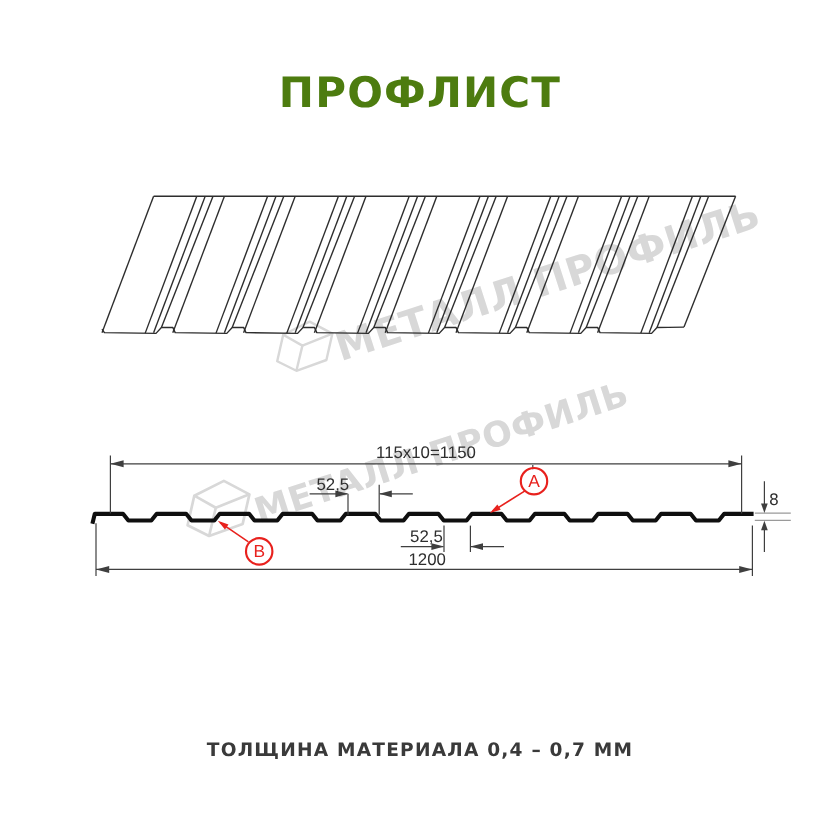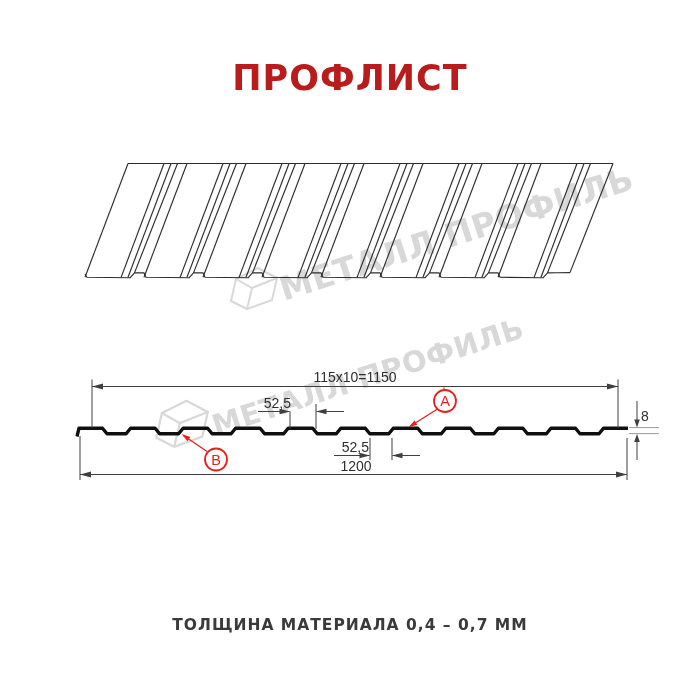--- a/index.html
+++ b/index.html
@@ -1,20 +1,20 @@
 <!DOCTYPE html>
 <html><head>
 <meta charset="utf-8">
 <style>
   html,body{margin:0;padding:0;background:#fff;}
   .canvas{position:relative;width:700px;height:700px;background:#ffffff;overflow:hidden;
           font-family:"Liberation Sans",sans-serif;}
   .title{position:absolute;left:0;top:58px;width:700px;text-align:center;
          font-family:"DejaVu Sans",sans-serif;font-weight:bold;font-size:35px;
-         letter-spacing:1px;color:#b91c1c;}
+         letter-spacing:1px;color:#4d7c0f;}
   .subtitle{position:absolute;left:0;top:101px;width:700px;text-align:center;
             font-family:"DejaVu Sans",sans-serif;font-weight:bold;font-size:15px;
             letter-spacing:1px;color:#202020;}
   .footer{position:absolute;left:0;top:616px;width:700px;text-align:center;
           font-family:"DejaVu Sans",sans-serif;font-weight:bold;font-size:15.5px;
           letter-spacing:1px;color:#3a3a3a;}
   svg.draw{position:absolute;left:0;top:0;}
   .dim-text{font-family:"Liberation Sans",sans-serif;font-size:14px;fill:#2e2e2e;}
   .dim-line{stroke:#3f3f3f;stroke-width:1;fill:none;}
   .dim-arrow{fill:#3f3f3f;stroke:none;}

